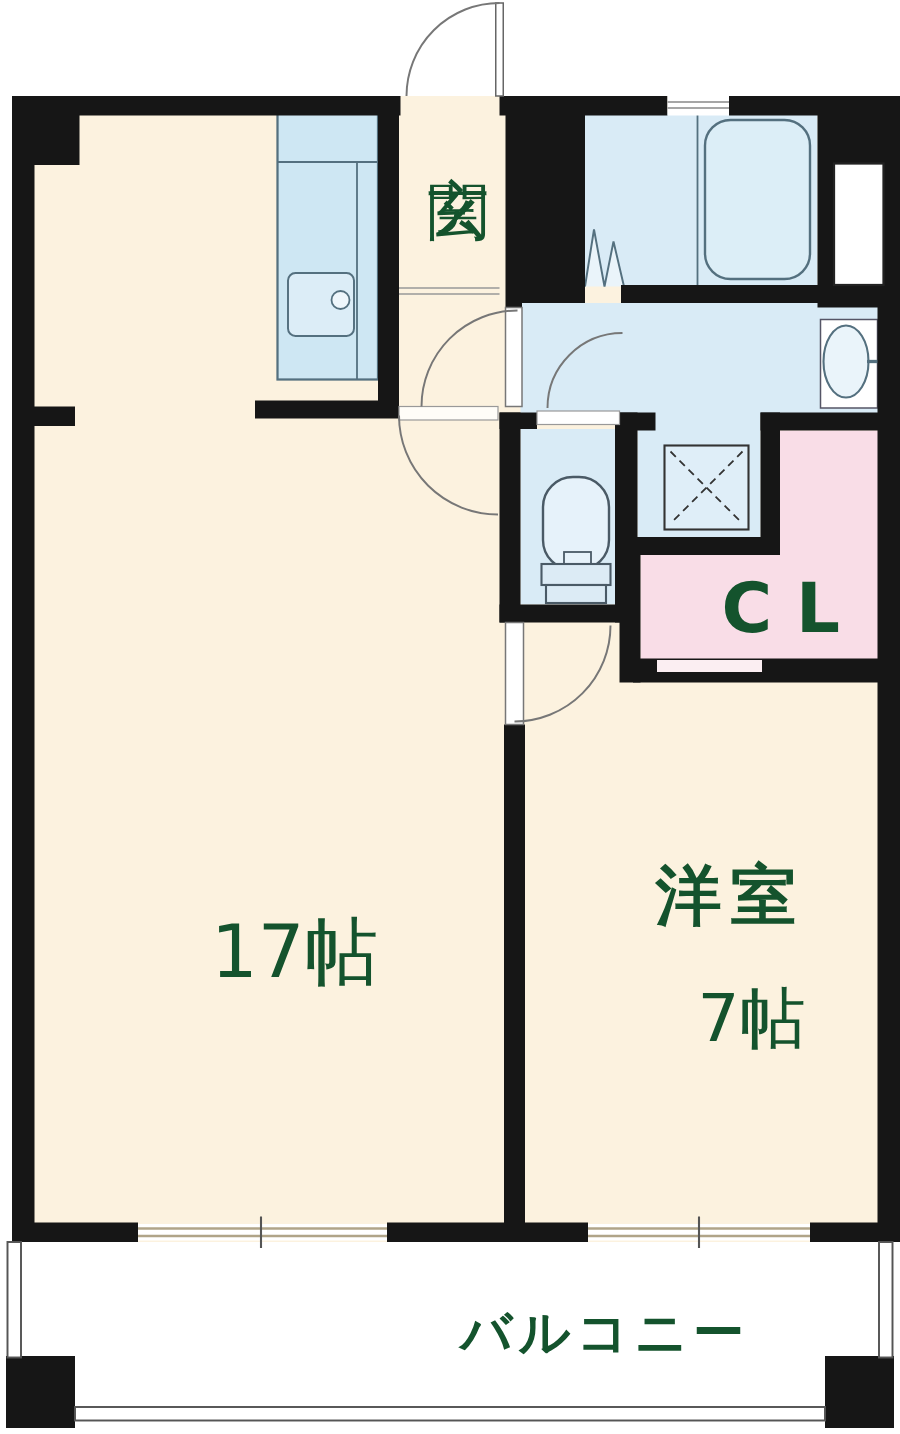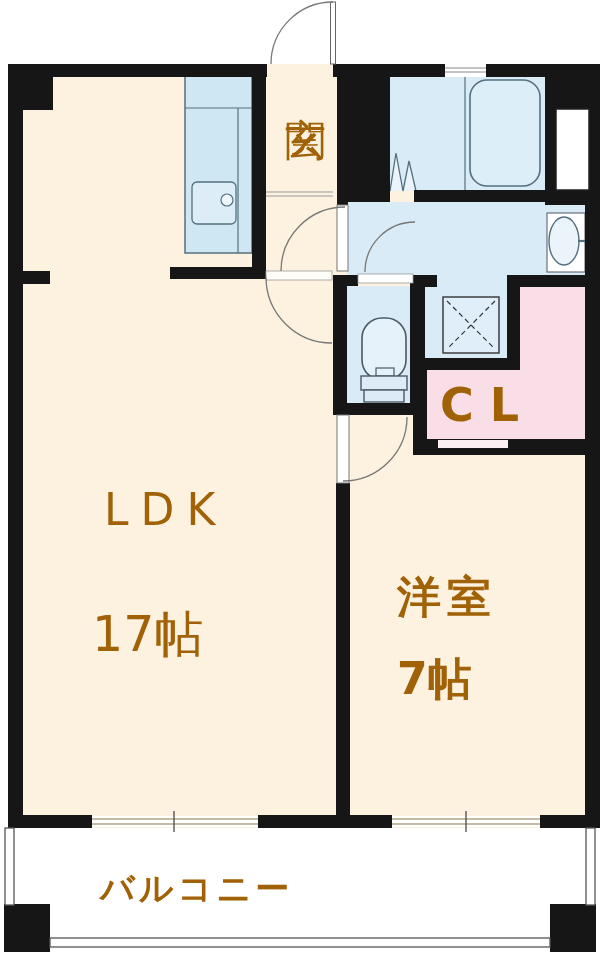--- a/index.html
+++ b/index.html
@@ -1,23 +1,23 @@
 <!DOCTYPE html>
 <html><head>
 <meta charset="utf-8">
 <style>
   html,body{margin:0;padding:0;background:#fff;}
   #plan{position:relative;width:600px;height:956px;background:#ffffff;overflow:hidden;
         font-family:"DejaVu Sans",sans-serif;}
   #plan svg{position:absolute;left:0;top:0;}
-  .lbl{position:absolute;color:#a16207;text-align:left;white-space:nowrap;}
+  .lbl{position:absolute;color:#14532d;text-align:right;white-space:nowrap;}
   .lbl-ldk{left:104px;top:484px;width:150px;font-size:44px;letter-spacing:12px;font-weight:500;}
   .lbl-ldk-size{left:92px;top:602px;width:160px;font-size:49px;font-weight:500;}
   .lbl-yo{left:397px;top:568px;width:140px;font-size:44px;letter-spacing:6px;font-weight:700;}
-  .lbl-yo-size{left:397px;top:650px;width:140px;font-size:44px;font-weight:700;}
+  .lbl-yo-size{left:397px;top:650px;width:140px;font-size:44px;font-weight:400;}
   .lbl-genkan{left:279px;top:84px;font-size:41px;font-weight:500;
               writing-mode:vertical-rl;text-orientation:upright;letter-spacing:6px;}
   .lbl-cl{left:440px;top:378px;width:136px;font-size:46px;letter-spacing:16px;font-weight:700;}
   .lbl-balcony{left:100px;top:866px;width:400px;font-size:34px;letter-spacing:4px;font-weight:700;}
 </style>
 </head>
 <body>
 
 <div id="plan">
   <svg width="600" height="956" viewBox="0 0 600 956">
@@ -145,20 +145,19 @@
       </g>
     </g>
 
     <g fill="#ffffff" stroke="#555" stroke-width="1.3">
       <rect x="5" y="828" width="9" height="77"></rect>
       <rect x="586" y="828" width="9" height="77"></rect>
       <rect x="50" y="938" width="500" height="9"></rect>
     </g>
   </svg>
 
-  <div class="lbl lbl-ldk">LDK</div>
   <div class="lbl lbl-ldk-size">17帖</div>
   <div class="lbl lbl-yo">洋室</div>
   <div class="lbl lbl-yo-size">7帖</div>
   <div class="lbl lbl-genkan">玄関</div>
   <div class="lbl lbl-cl">CL</div>
   <div class="lbl lbl-balcony">バルコニー</div>
 </div>
 
 </body></html>

